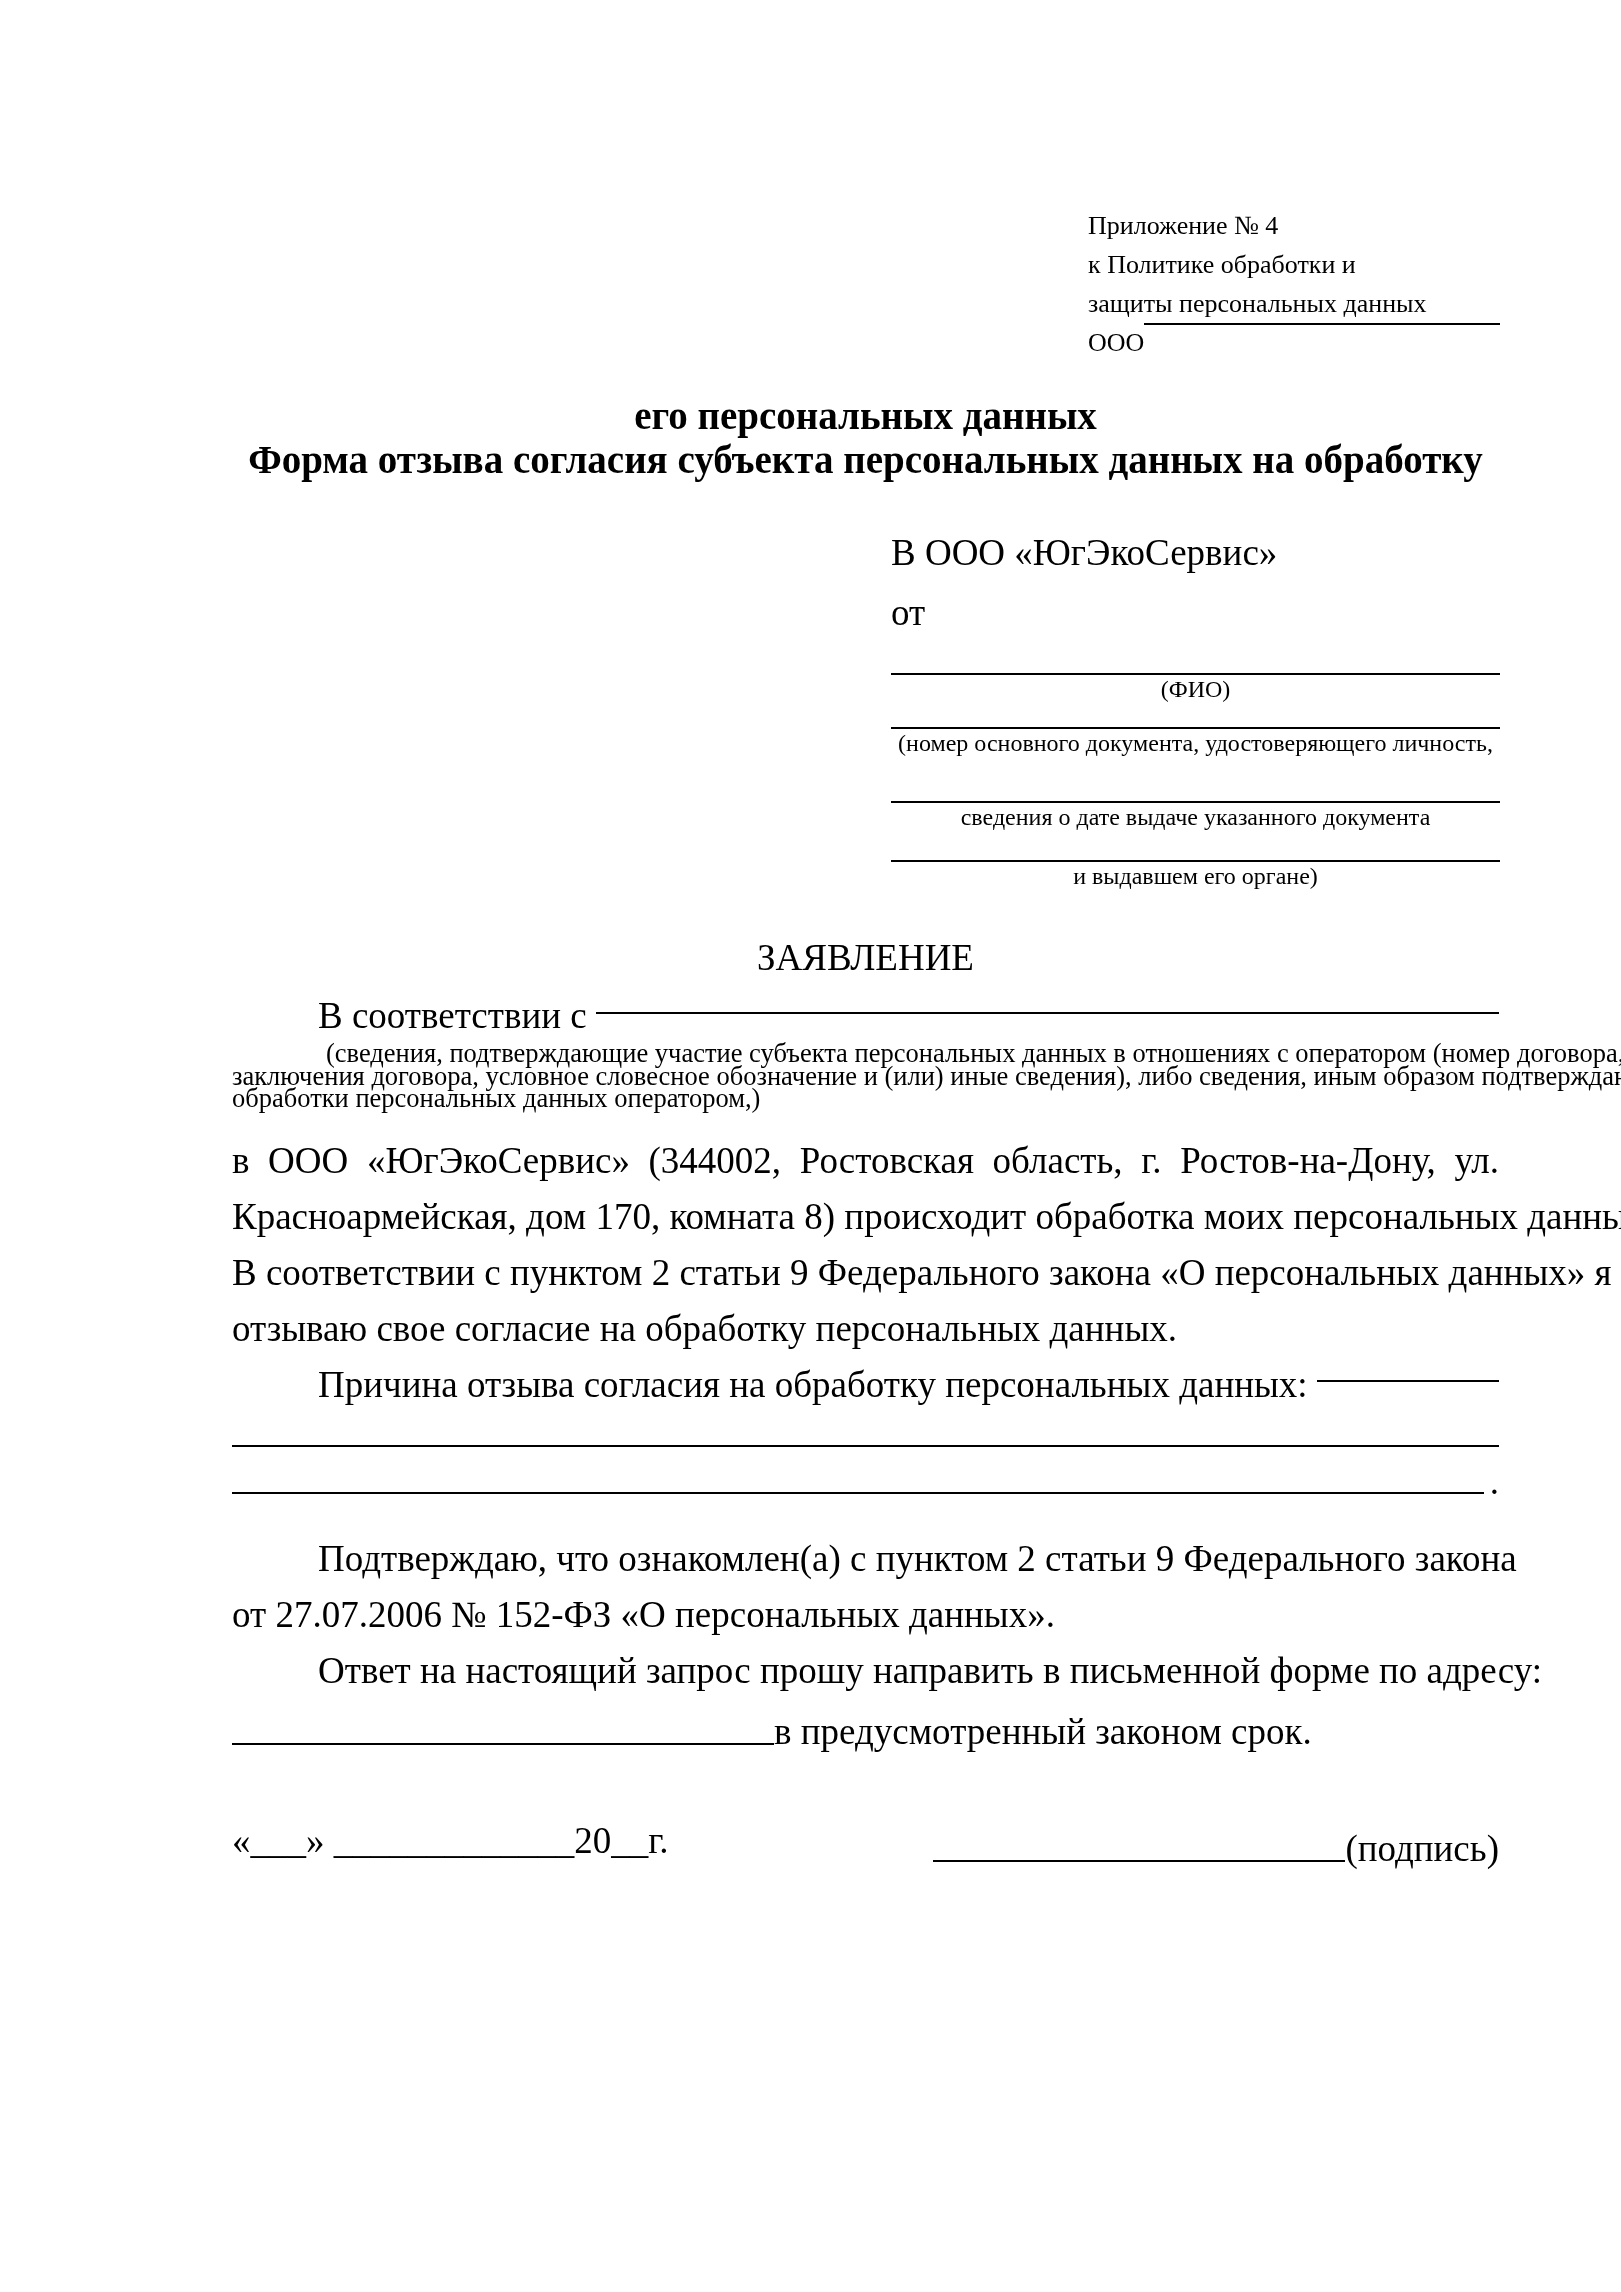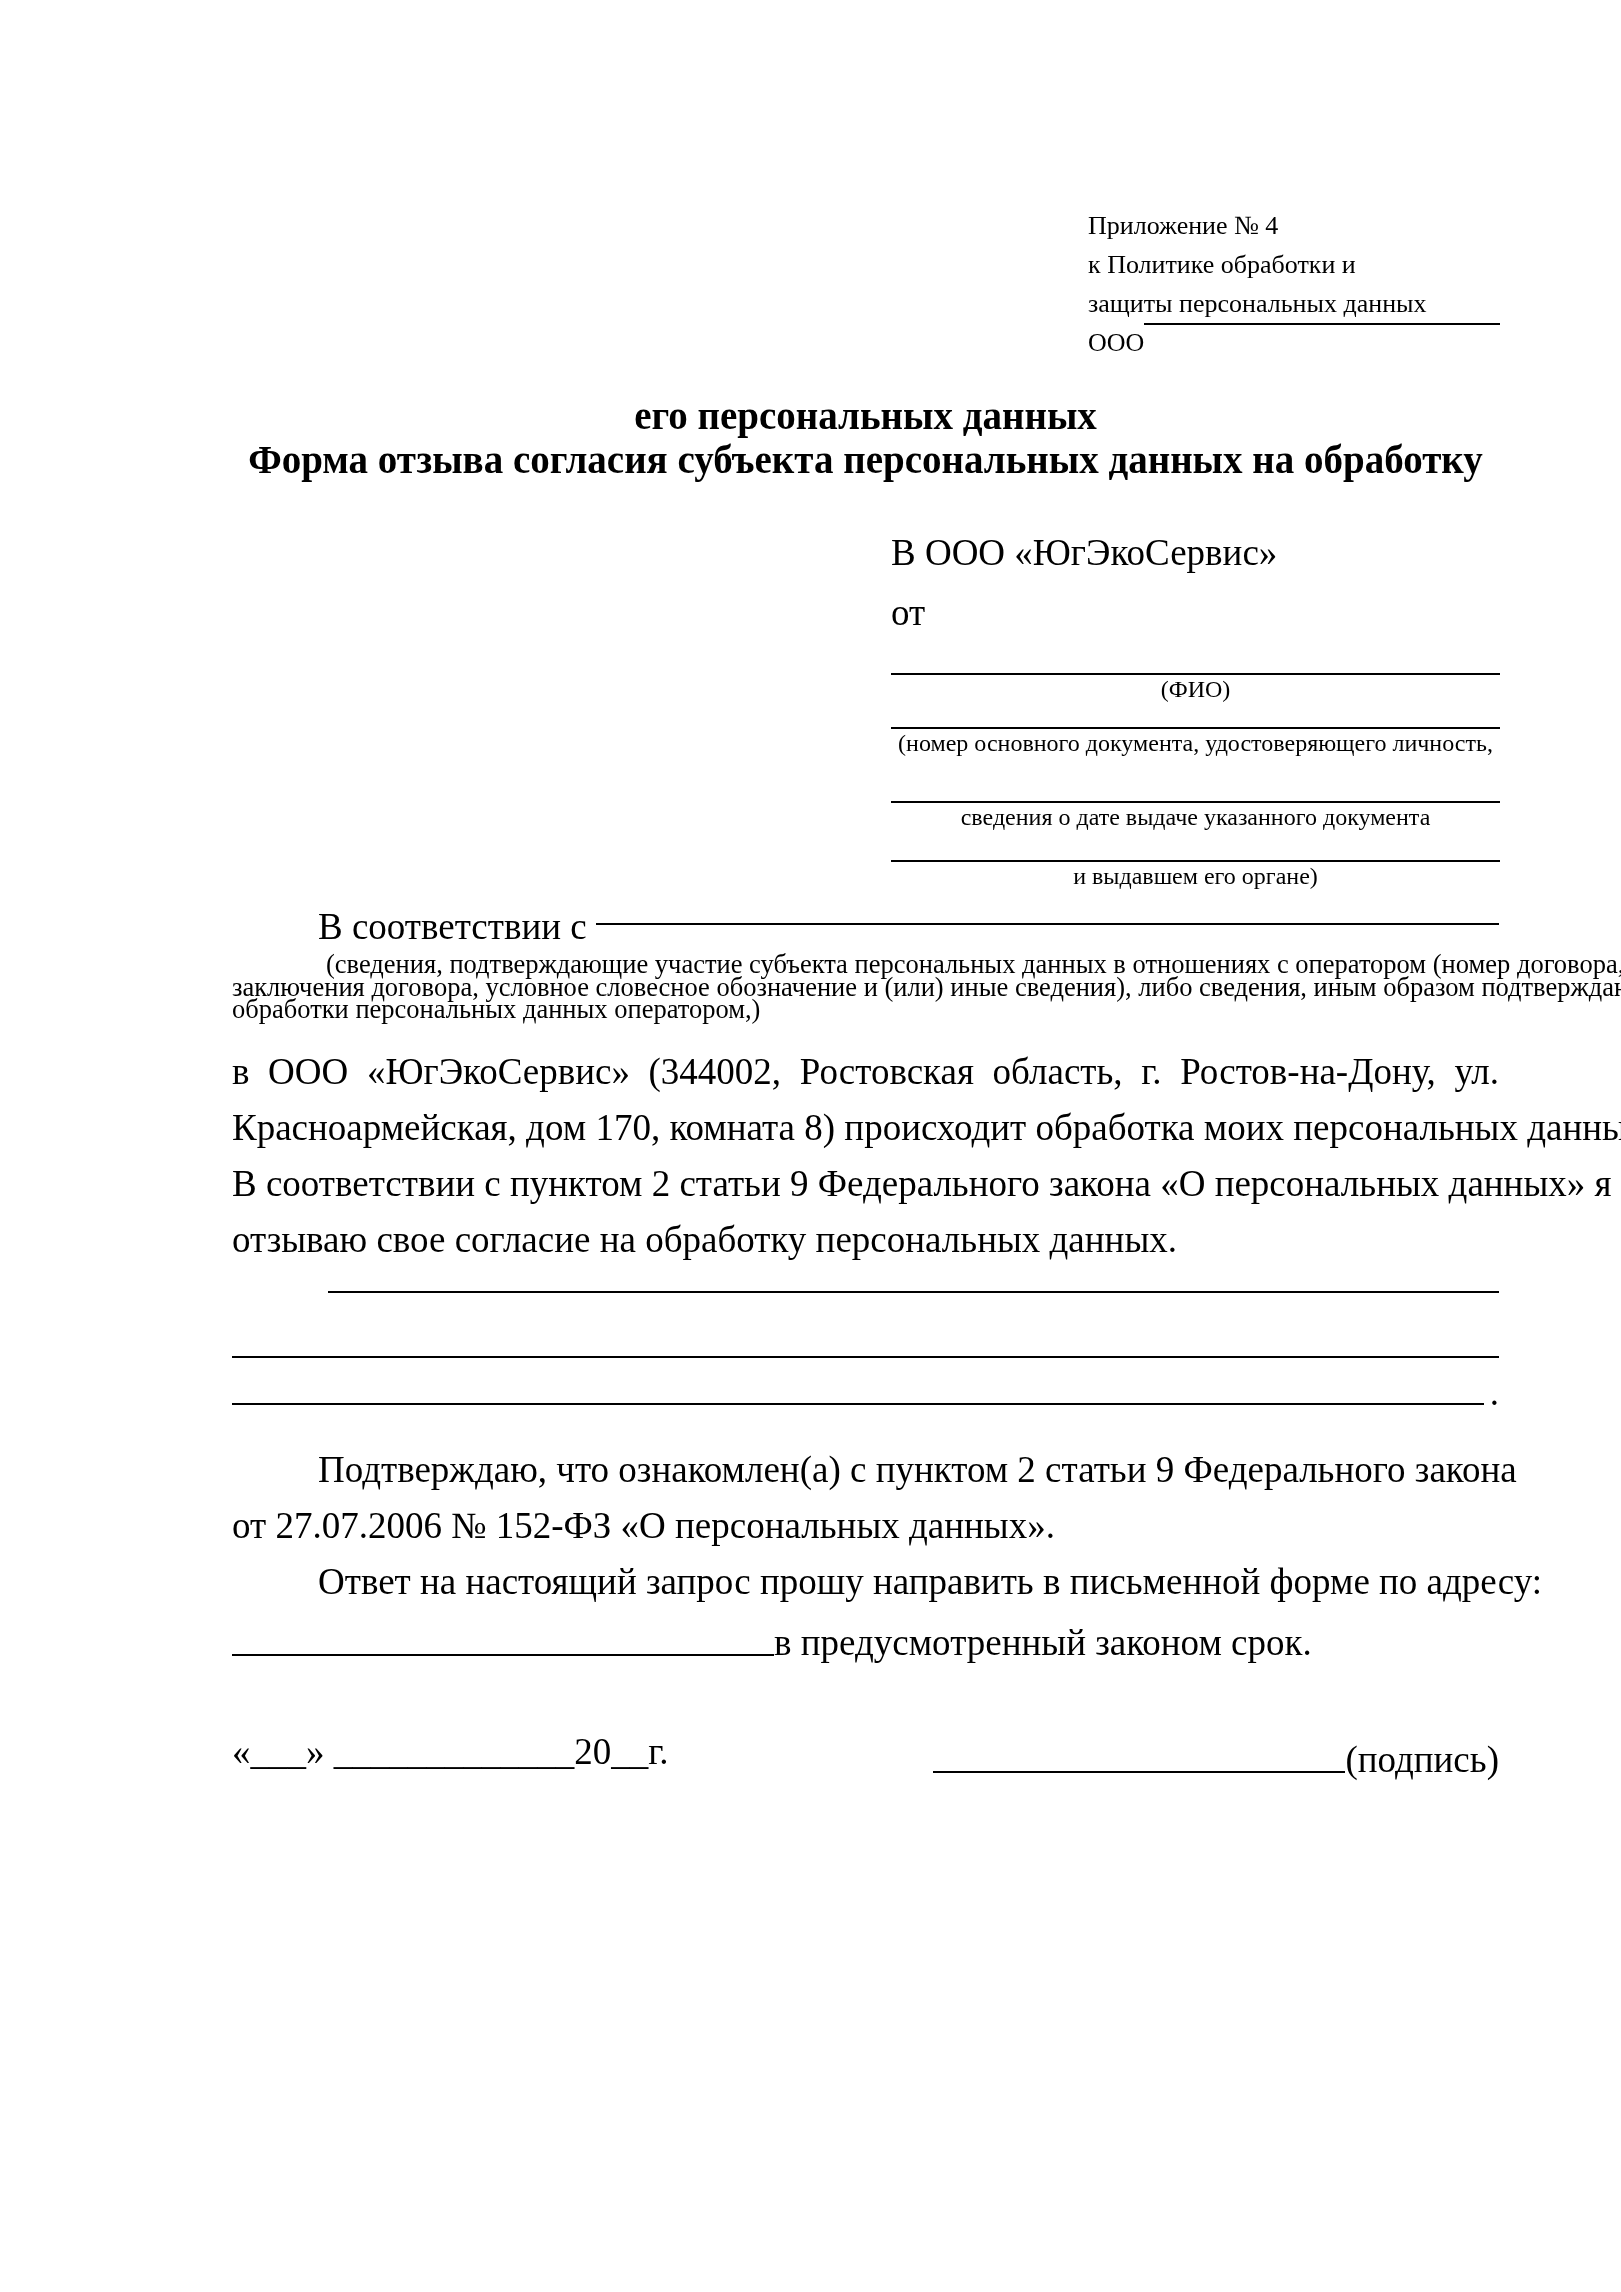--- a/index.html
+++ b/index.html
@@ -83,40 +83,42 @@
       <div class="blank u1"></div>
       <div class="cap">(ФИО)</div>
       <div class="blank u2"></div>
       <div class="cap">(номер основного документа, удостоверяющего личность,</div>
       <div class="blank u3"></div>
       <div class="cap">сведения о дате выдаче указанного документа</div>
       <div class="blank u4"></div>
       <div class="cap">и выдавшем его органе)</div>
     </div>
 
+    <div class="heading">ЗАЯВЛЕНИЕ</div>
 
     <div class="row-fill accordance">
       <span>В соответствии с</span>
       <span class="fill" style="margin-left:9.8px;"></span>
     </div>
 
     <div class="fine">
       <div class="jline first">(сведения, подтверждающие участие субъекта персональных данных в отношениях с оператором (номер договора, дата</div>
       <div class="jline">заключения договора, условное словесное обозначение и (или) иные сведения), либо сведения, иным образом подтверждающие факт</div>
       <div>обработки персональных данных оператором,)</div>
     </div>
 
     <div class="body-par">
       <div class="jline">в ООО «ЮгЭкоСервис» (344002, Ростовская область, г. Ростов-на-Дону, ул.</div>
       <div class="jline">Красноармейская, дом 170, комната 8) происходит обработка моих персональных данных.</div>
       <div class="jline">В соответствии с пунктом 2 статьи 9 Федерального закона «О персональных данных» я</div>
       <div>отзываю свое согласие на обработку персональных данных.</div>
     </div>
 
     <div class="row-fill reason">
+      <span>Причина отзыва согласия на обработку персональных данных:</span>
       <span class="fill" style="margin-left:9.8px;"></span>
     </div>
 
     <div class="blankline1"></div>
     <div class="blankline2">
       <span class="fill"></span>
       <span class="dot">.</span>
     </div>
 
     <div class="confirm">

